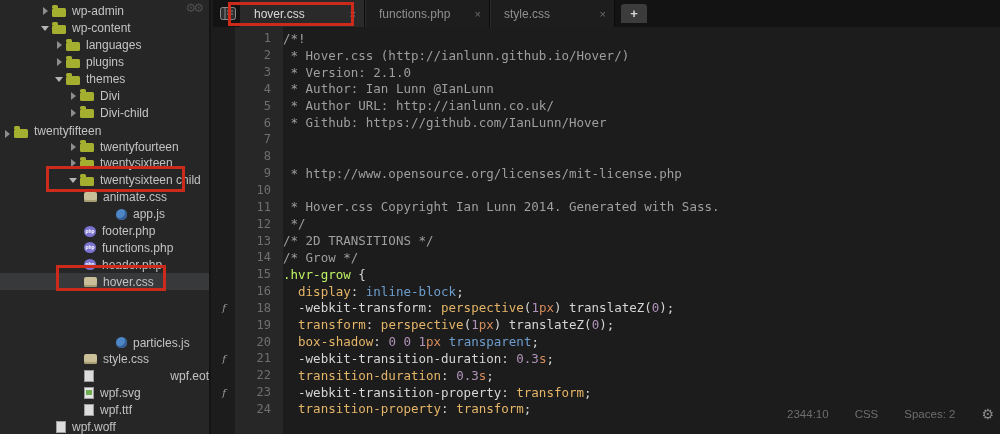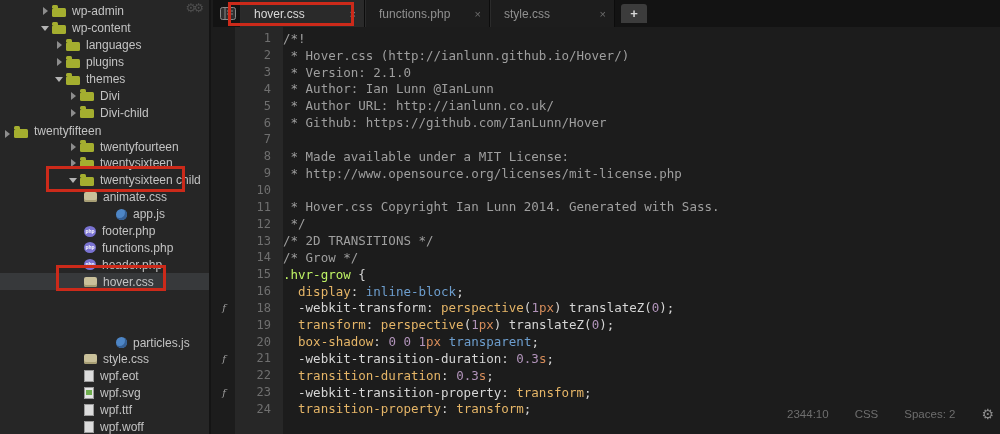--- a/index.html
+++ b/index.html
@@ -188,33 +188,33 @@
           <span>hover.css</span>
         </div>
         <div class="srow" style="padding-left: 116px; margin-top: 44px;">
           <span class="fico ico-js"></span>
           <span>particles.js</span>
         </div>
         <div class="srow" style="padding-left: 84px;">
           <span class="fico ico-css"></span>
           <span>style.css</span>
         </div>
-        <div class="srow" style="padding-left: 84px;">
+        <div class="srow" style="padding-left: 84px; justify-content: space-between;">
           <span class="fico ico-file"></span>
           <span>wpf.eot</span>
         </div>
         <div class="srow" style="padding-left: 84px;">
           <span class="fico ico-svg"></span>
           <span>wpf.svg</span>
         </div>
         <div class="srow" style="padding-left: 84px;">
           <span class="fico ico-file"></span>
           <span>wpf.ttf</span>
         </div>
-        <div class="srow" style="padding-left: 84px;">
+        <div class="srow" style="padding-left: 56px;">
           <span class="fico ico-file"></span>
           <span>wpf.woff</span>
         </div>
         <div class="srow" style="padding-left: 84px;">
           <span class="fico ico-file"></span>
           <span>wpf.woff2</span>
         </div>
         <div class="srow" style="padding-left: 72px;">
           <span class="fico ico-php">php</span>
           <span>index.php</span>
@@ -288,21 +288,20 @@
           <span class="code"><span class="cm"> * Github: https://github.com/IanLunn/Hover</span></span>
         </div>
         <div class="line">
           <span class="mark"></span>
           <span class="num">7</span>
           <span class="code"></span>
         </div>
         <div class="line">
           <span class="mark"></span>
           <span class="num">8</span>
-          <span class="code"><span class="cm"> * Made available under a MIT License:</span></span>
         </div>
         <div class="line">
           <span class="mark"></span>
           <span class="num">9</span>
           <span class="code"><span class="cm"> * http://www.opensource.org/licenses/mit-license.php</span></span>
         </div>
         <div class="line">
           <span class="mark"></span>
           <span class="num">10</span>
           <span class="code"></span>

